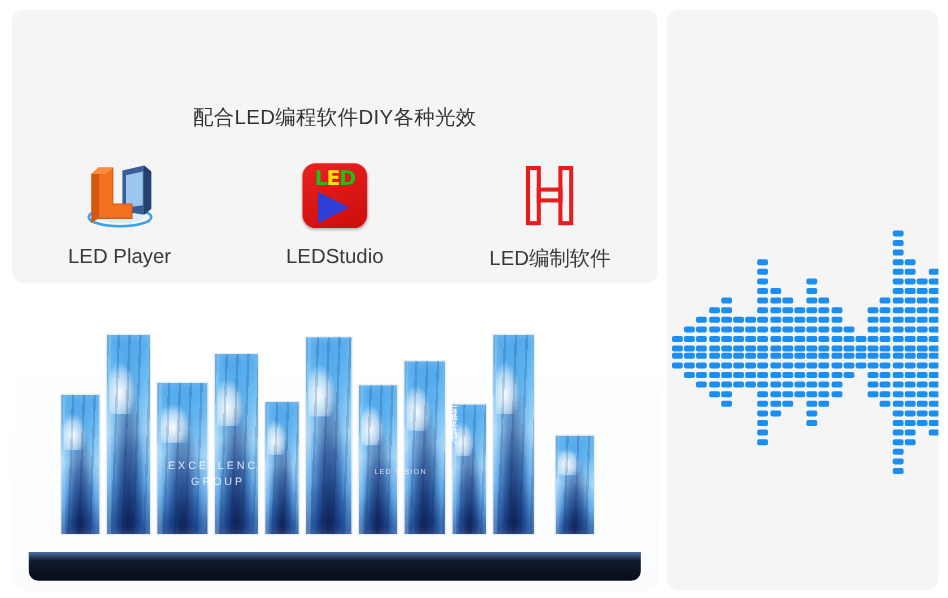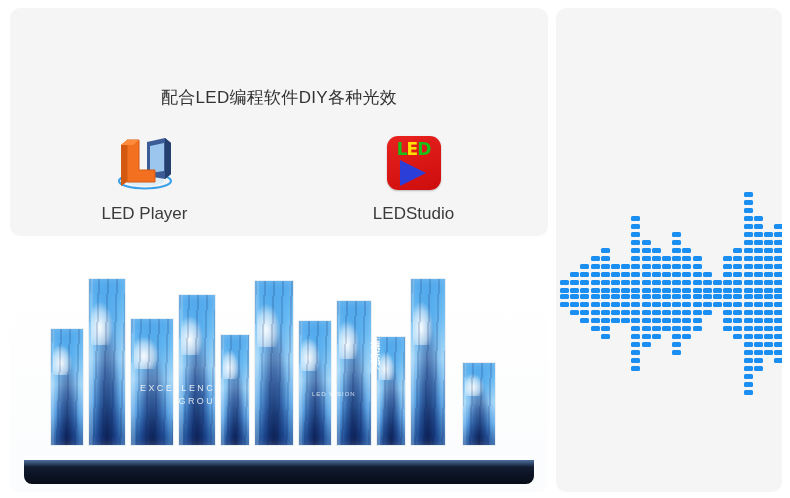--- a/index.html
+++ b/index.html
@@ -123,21 +123,21 @@
     background: linear-gradient(180deg,#18243f 0%, #0d1527 55%, #070c17 100%);
     border-radius: 0 0 8px 8px;
   }
   .stage::after{
     content:""; position:absolute; left:0; right:0; top:0; height:7px;
     background: linear-gradient(180deg, rgba(120,175,235,.55), rgba(120,175,235,0));
   }
   .excellence {
     position: absolute; left: 96px; top: 116px;
     color: rgba(255,255,255,.82); font-size: 9px; letter-spacing: 2.4px;
-    line-height: 13px; text-align: right; font-family: "Liberation Sans", sans-serif;
+    line-height: 13px; text-align: center; font-family: "Liberation Sans", sans-serif;
   }
   .vertical-cn {
     position: absolute; right: 132px; top: 62px;
     writing-mode: vertical-rl; color: rgba(255,255,255,.9);
     font-size: 10px; letter-spacing: 4px;
   }
   .small-mark {
     position:absolute; left: 268px; top: 124px;
     color: rgba(255,255,255,.75); font-size: 6px; letter-spacing: 1px; line-height: 8px;
   }
@@ -184,20 +184,32 @@
           <div class="icon-ledstudio">
             <div class="led-word">
               <span class="l1">L</span><span class="l2">E</span><span class="l3">D</span>
             </div>
             <div class="play"></div>
           </div>
         </div>
         <div class="software-label">LEDStudio</div>
       </div>
 
+      <div class="software-item">
+        <div class="software-glyph">
+          <svg class="icon-h" viewBox="0 0 46 52">
+            <g fill="none" stroke="#e81d1d" stroke-width="3.4">
+              <rect x="5" y="3" width="9" height="46"></rect>
+              <rect x="32" y="3" width="9" height="46"></rect>
+              <rect x="14" y="21" width="18" height="9"></rect>
+            </g>
+          </svg>
+        </div>
+        <div class="software-label">LED编制软件</div>
+      </div>
 
     </div>
   </section>
 
   <section class="panel" id="panel-skyline">
     <div id="skyline-photo">
       <div class="sky-bg">
 
         <div class="bldg cloudy" style="left:6px;  width:34px; height:118px;"></div>
         <div class="bldg cloudy" style="left:44px; width:38px; height:168px;"></div>

